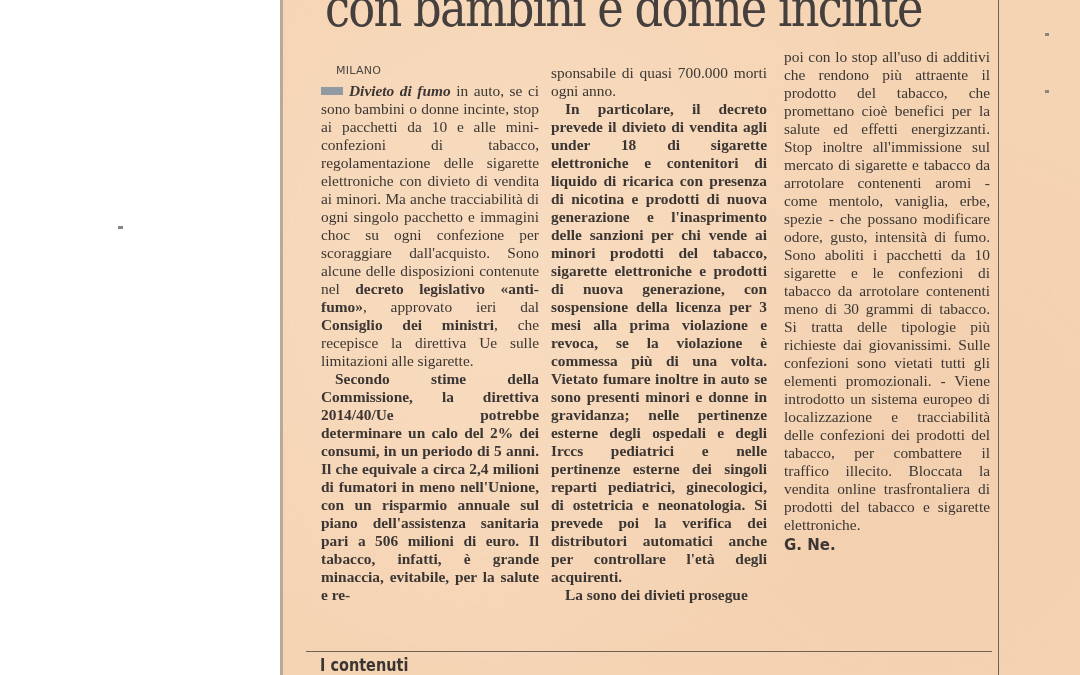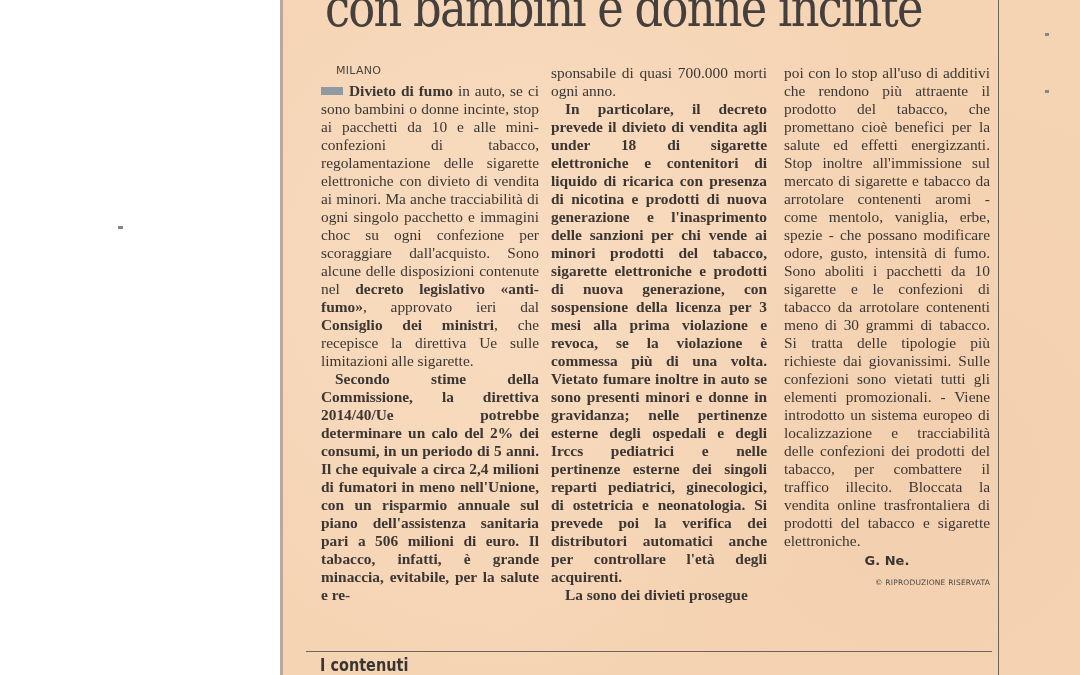--- a/index.html
+++ b/index.html
@@ -6,27 +6,27 @@
   body{width:1080px;height:675px;overflow:hidden;background:#ffffff;position:relative;font-family:"DejaVu Serif",serif;}
   .clipping{position:absolute;left:280px;top:0;width:800px;height:675px;background:#f5d4b4;
     background-image:radial-gradient(circle at 30% 40%, rgba(255,235,215,0.35), transparent 60%),radial-gradient(circle at 80% 70%, rgba(235,195,160,0.25), transparent 55%);}
   .left-shadow{position:absolute;left:280px;top:0;width:3px;height:675px;background:#b9a999;}
   .vrule{position:absolute;left:998px;top:0;width:1px;height:675px;background:#6f6259;}
   .headline{position:absolute;left:325px;top:-22px;font-family:"DejaVu Serif",serif;font-size:52px;color:#45403d;letter-spacing:-2px;line-height:60px;white-space:nowrap;transform:scaleX(0.86);transform-origin:left top;}
   .dateline{position:absolute;left:336px;top:64px;font-family:"DejaVu Sans",sans-serif;font-size:11px;color:#4a4541;letter-spacing:0.3px;}
   .col{position:absolute;top:82px;font-family:"Liberation Serif",serif;font-size:15.4px;line-height:18px;color:#3b3633;text-align:justify;hyphens:manual;}
   .col1{left:321px;width:218px;}
   .col2{left:551px;width:216px;top:64px;}
-  .col3{left:784px;width:206px;top:64px;}
+  .col3{left:784px;width:206px;top:48px;}
   .col p{margin:0;}
   .indent{text-indent:14px;font-weight:bold;}
   .lead-bar{display:inline-block;width:22px;height:8px;background:#8f9aa3;margin-right:6px;vertical-align:1px;}
-  .lead{font-weight:bold;}
+  .lead{font-weight:bold;font-style:italic;}
   b{font-weight:bold;}
-  .sig{text-align:center;font-family:"DejaVu Sans",sans-serif;font-weight:bold;font-size:13px;margin-top:2px;}
+  .sig{text-align:left;font-family:"DejaVu Sans",sans-serif;font-weight:bold;font-size:15px;margin-top:2px;}
   .copy{text-align:right;font-family:"DejaVu Sans",sans-serif;font-size:7.5px;color:#4a4541;margin-top:4px;letter-spacing:0.2px;}
   .hrule{position:absolute;left:306px;top:651px;width:686px;height:1px;background:#6f6259;}
   .section-title{position:absolute;left:320px;top:655px;font-family:"DejaVu Sans",sans-serif;font-weight:bold;font-size:17px;color:#3a3532;transform:scaleX(0.85);transform-origin:left top;}
   .edge-marks{position:absolute;left:283px;top:140px;width:6px;font-size:12px;color:#3b3633;line-height:20px;}
   .dot{position:absolute;width:5px;height:3px;background:#8a8580;}
 </style>
 </head>
 <body>
 
 <div class="clipping"></div>
@@ -49,17 +49,16 @@
 
 <div class="col col2">
   <p>sponsabile di quasi 700.000 morti ogni anno.</p>
   <p class="indent">In particolare, il decreto prevede il divieto di vendita agli under 18 di sigarette elettroniche e contenitori di liquido di ricarica con presenza di nicotina e prodotti di nuova generazione e l'inasprimento delle sanzioni per chi vende ai minori prodotti del tabacco, sigarette elettroniche e prodotti di nuova generazione, con sospensione della licenza per 3 mesi alla prima violazione e revoca, se la violazione è commessa più di una volta. Vietato fumare inoltre in auto se sono presenti minori e donne in gravidanza; nelle pertinenze esterne degli ospedali e degli Irccs pediatrici e nelle pertinenze esterne dei singoli reparti pediatrici, ginecologici, di ostetricia e neonatologia. Si prevede poi la verifica dei distributori automatici anche per controllare l'età degli acquirenti.</p>
   <p class="indent">La sono dei divieti prosegue</p>
 </div>
 
 <div class="col col3">
   <p>poi con lo stop all'uso di additivi che rendono più attraente il prodotto del tabacco, che promettano cioè benefici per la salute ed effetti energizzanti. Stop inoltre all'immissione sul mercato di sigarette e tabacco da arrotolare contenenti aromi - come mentolo, vaniglia, erbe, spezie - che possano modificare odore, gusto, intensità di fumo. Sono aboliti i pacchetti da 10 sigarette e le confezioni di tabacco da arrotolare contenenti meno di 30 grammi di tabacco. Si tratta delle tipologie più richieste dai giovanissimi. Sulle confezioni sono vietati tutti gli elementi promozionali. - Viene introdotto un sistema europeo di localizzazione e tracciabilità delle confezioni dei prodotti del tabacco, per combattere il traffico illecito. Bloccata la vendita online trasfrontaliera di prodotti del tabacco e sigarette elettroniche.</p>
   <div class="sig">G. Ne.</div>
-  <div class="copy">© RIPRODUZIONE RISERVATA</div>
 </div>
 
 <div class="hrule"></div>
 <div class="section-title">I contenuti</div>
 
 </body></html>

